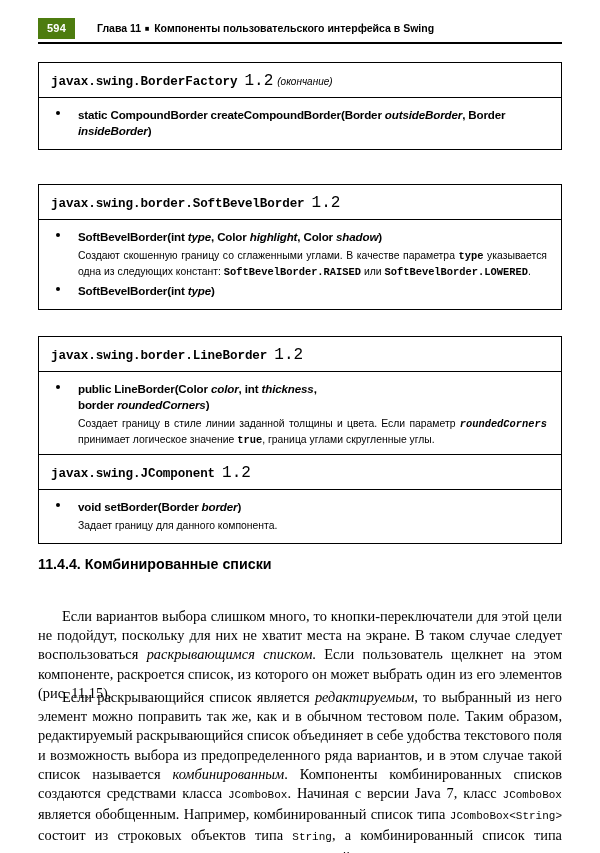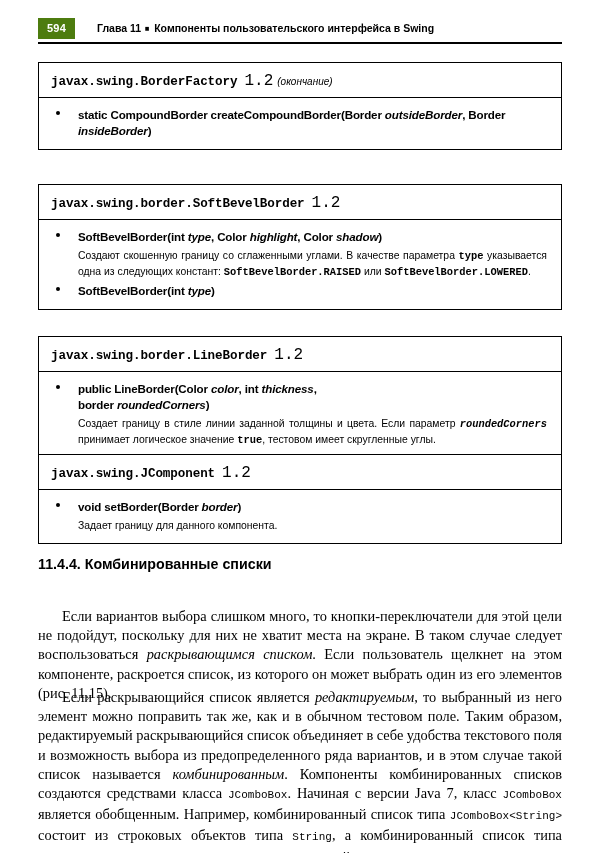--- a/index.html
+++ b/index.html
@@ -227,21 +227,21 @@
             <div class="sig"><span>SoftBevelBorder(int </span><span class="it">type</span><span>)</span></div>
           </div>
         </div>
       </div>
       <div class="api-box" style="top: 336px;">
         <div class="api-title"><span class="cls">javax.swing.border.LineBorder</span><span class="ver">1.2</span></div>
         <div class="api-body">
           <div class="api-item">
             <span class="bullet"></span>
             <div class="sig"><span>public LineBorder(Color </span><span class="it">color</span><span>, int </span><span class="it">thickness</span><span>,</span><br><span>border </span><span class="it">roundedCorners</span><span>)</span></div>
-            <div class="desc"><span>Создает границу в стиле линии заданной толщины и цвета. Если параметр </span><span class="mono-it">roundedCorners</span><span> принимает логическое значение </span><span class="mono">true</span><span>, тестовом имеет скругленные углы.</span></div>
+            <div class="desc"><span>Создает границу в стиле линии заданной толщины и цвета. Если параметр </span><span class="mono-it">roundedCorners</span><span> принимает логическое значение </span><span class="mono">true</span><span>, граница углами скругленные углы.</span></div>
           </div>
         </div>
       </div>
       <div class="api-box" style="top: 454px;">
         <div class="api-title"><span class="cls">javax.swing.JComponent</span><span class="ver">1.2</span></div>
         <div class="api-body">
           <div class="api-item">
             <span class="bullet"></span>
             <div class="sig"><span>void setBorder(Border </span><span class="it">border</span><span>)</span></div>
             <div class="desc"><span>Задает границу для данного компонента.</span></div>

